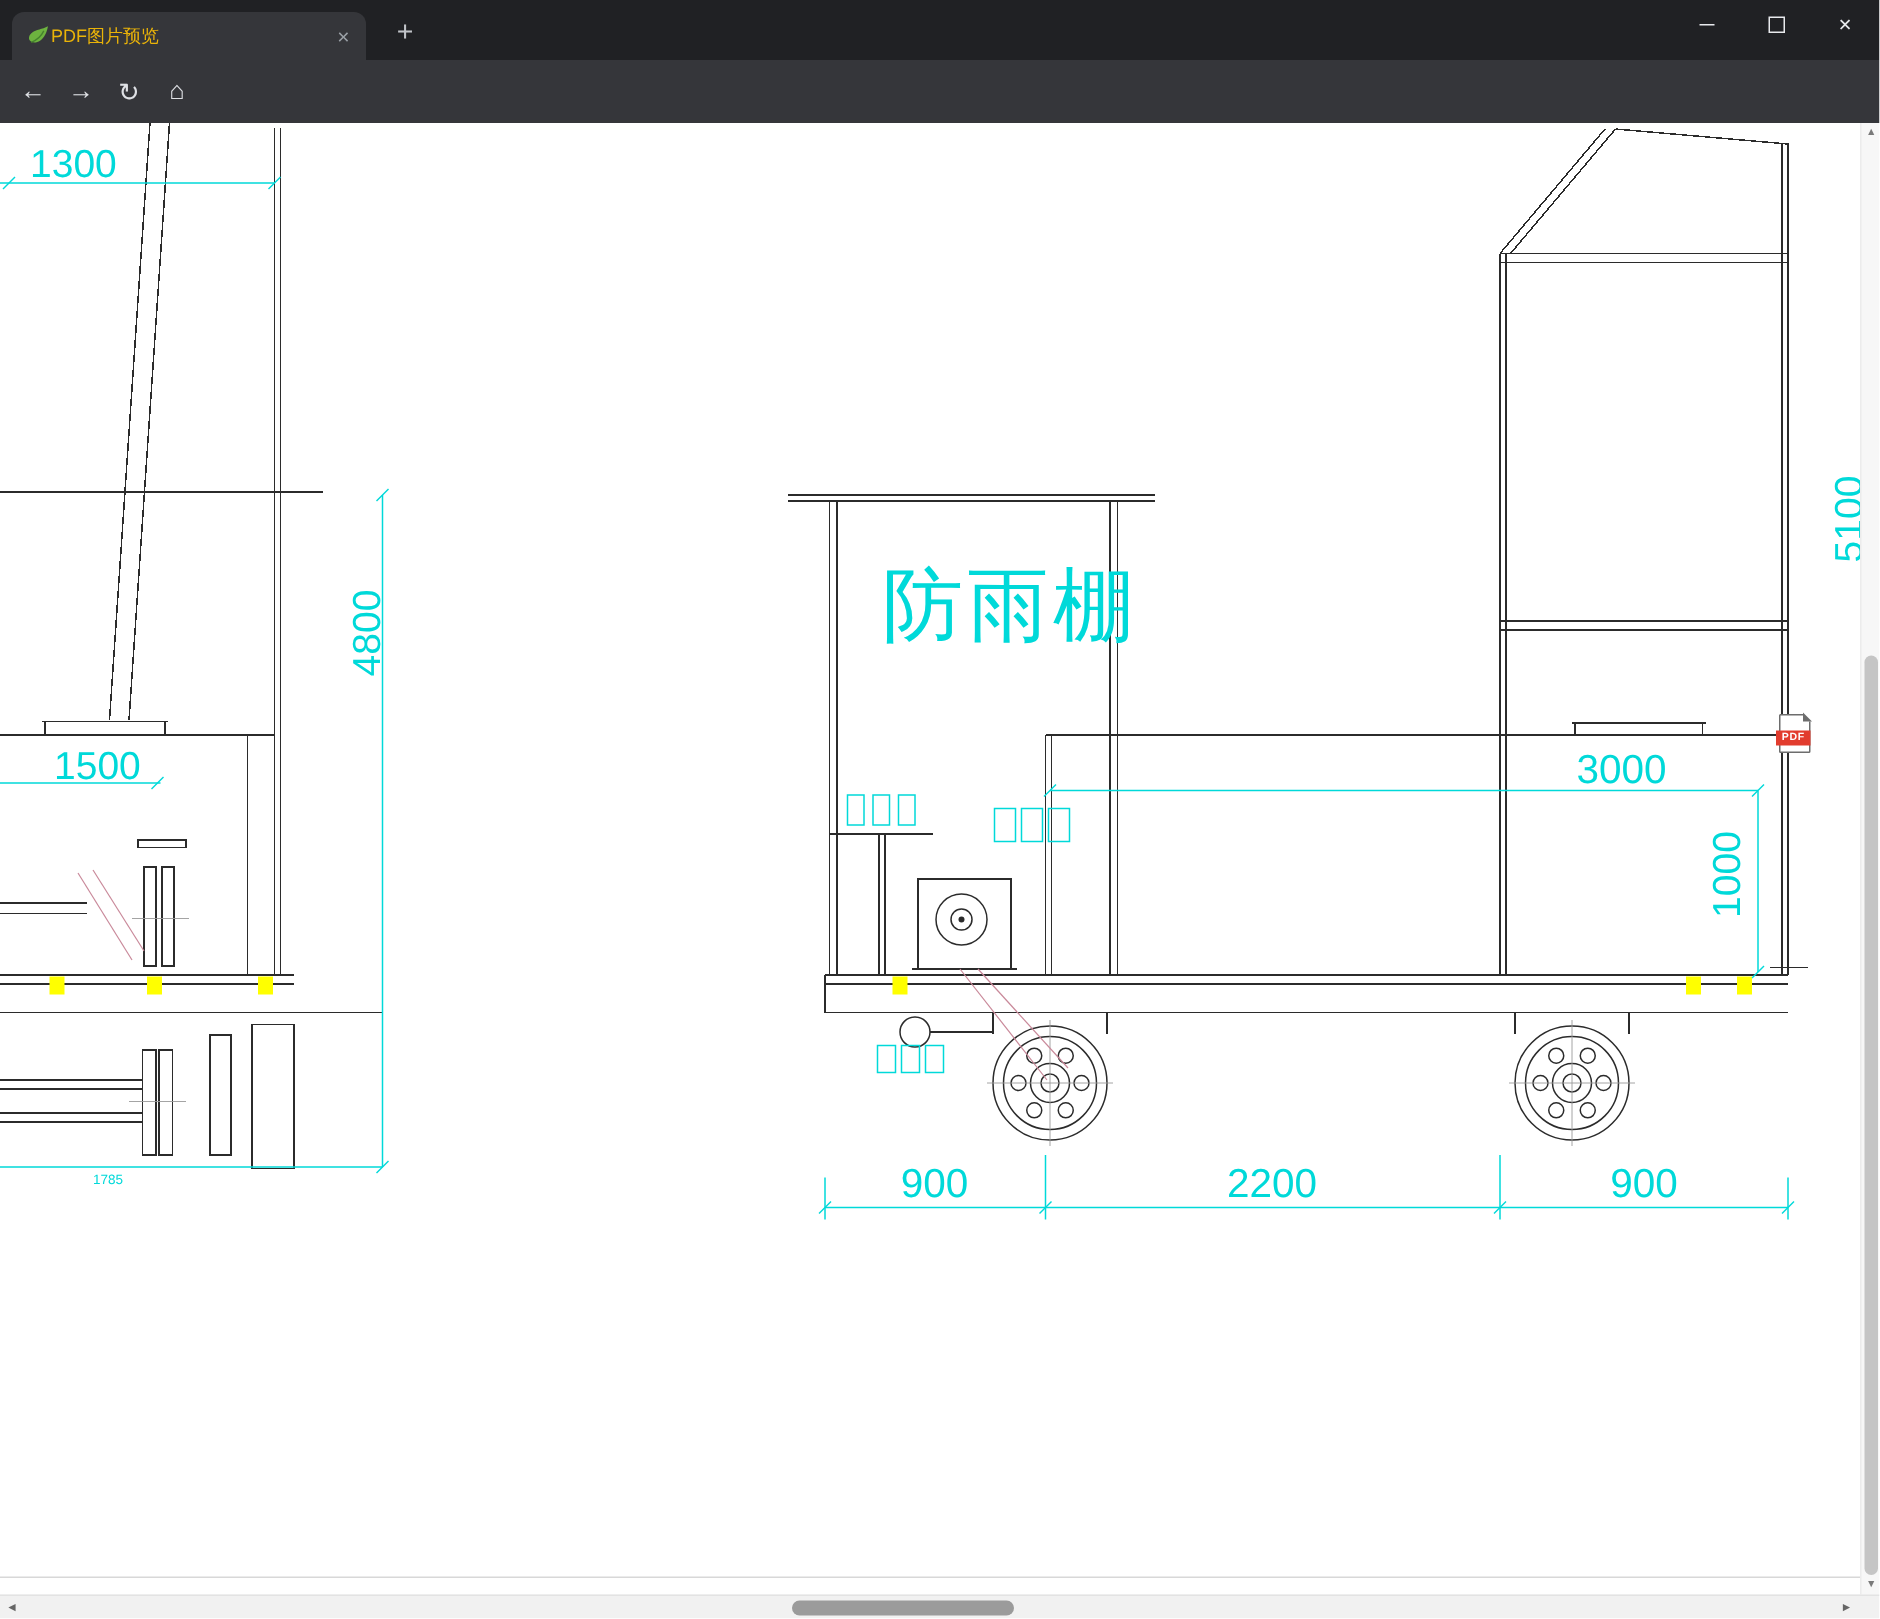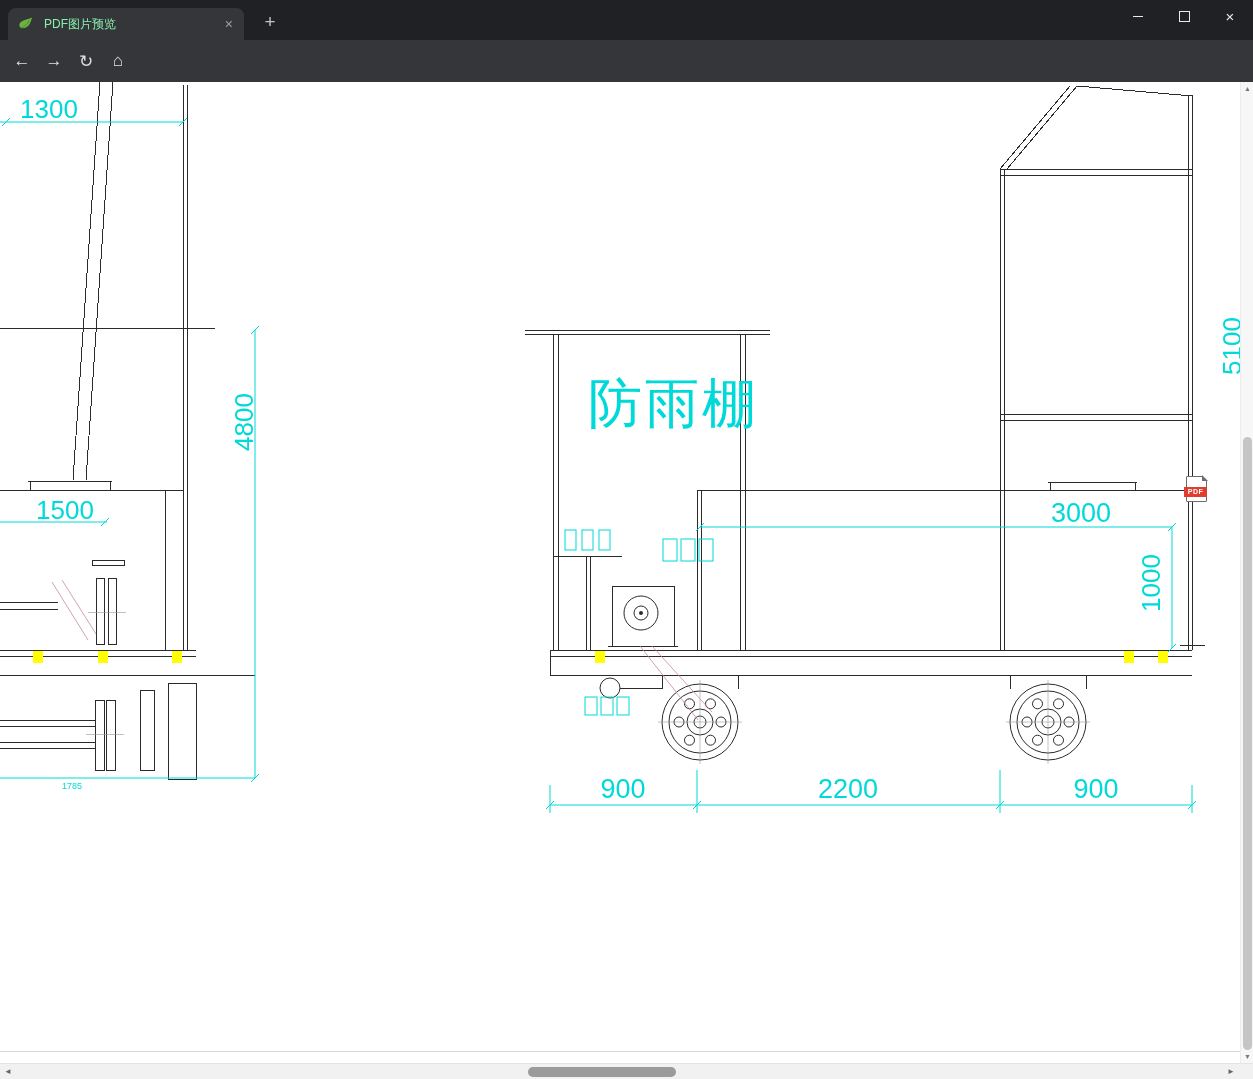--- a/index.html
+++ b/index.html
@@ -4,21 +4,21 @@
 <style>
   html,body{margin:0;padding:0}
   body{width:1253px;height:1079px;overflow:hidden;background:#fff;position:relative;
        font-family:"Liberation Sans",sans-serif}
 
   
   .titlebar{position:absolute;top:0;left:0;width:1253px;height:40px;background:#202124}
   .tab{position:absolute;left:8px;top:8px;width:236px;height:32px;background:#35363a;
        border-radius:8px 8px 0 0;display:flex;align-items:center;padding:0 8px 0 10px;
        box-sizing:border-box}
-  .tab-title{font-size:12px;color:#86efac;margin-left:10px;flex:1;white-space:nowrap;overflow:hidden}
+  .tab-title{font-size:12px;color:#eab308;margin-left:0;flex:1;white-space:nowrap;overflow:hidden}
   .tab-close{color:#9aa0a6;font-size:14px;line-height:1;padding:1px 3px}
   .newtab{position:absolute;left:258px;top:10px;width:24px;height:24px;color:#c0c3c8;
           font-size:19px;line-height:23px;text-align:center}
   .wincontrols{position:absolute;right:0;top:0;height:32px;display:flex}
   .winbtn{width:46px;height:32px;display:flex;align-items:center;justify-content:center;color:#e8eaed}
   .min-glyph{width:10px;height:1px;background:#e8eaed}
   .max-glyph{width:9px;height:9px;border:1px solid #e8eaed}
   .close-glyph{font-size:15px;line-height:1}
 
   .navbar{position:absolute;top:40px;left:0;width:1253px;height:42px;background:#35363a}

